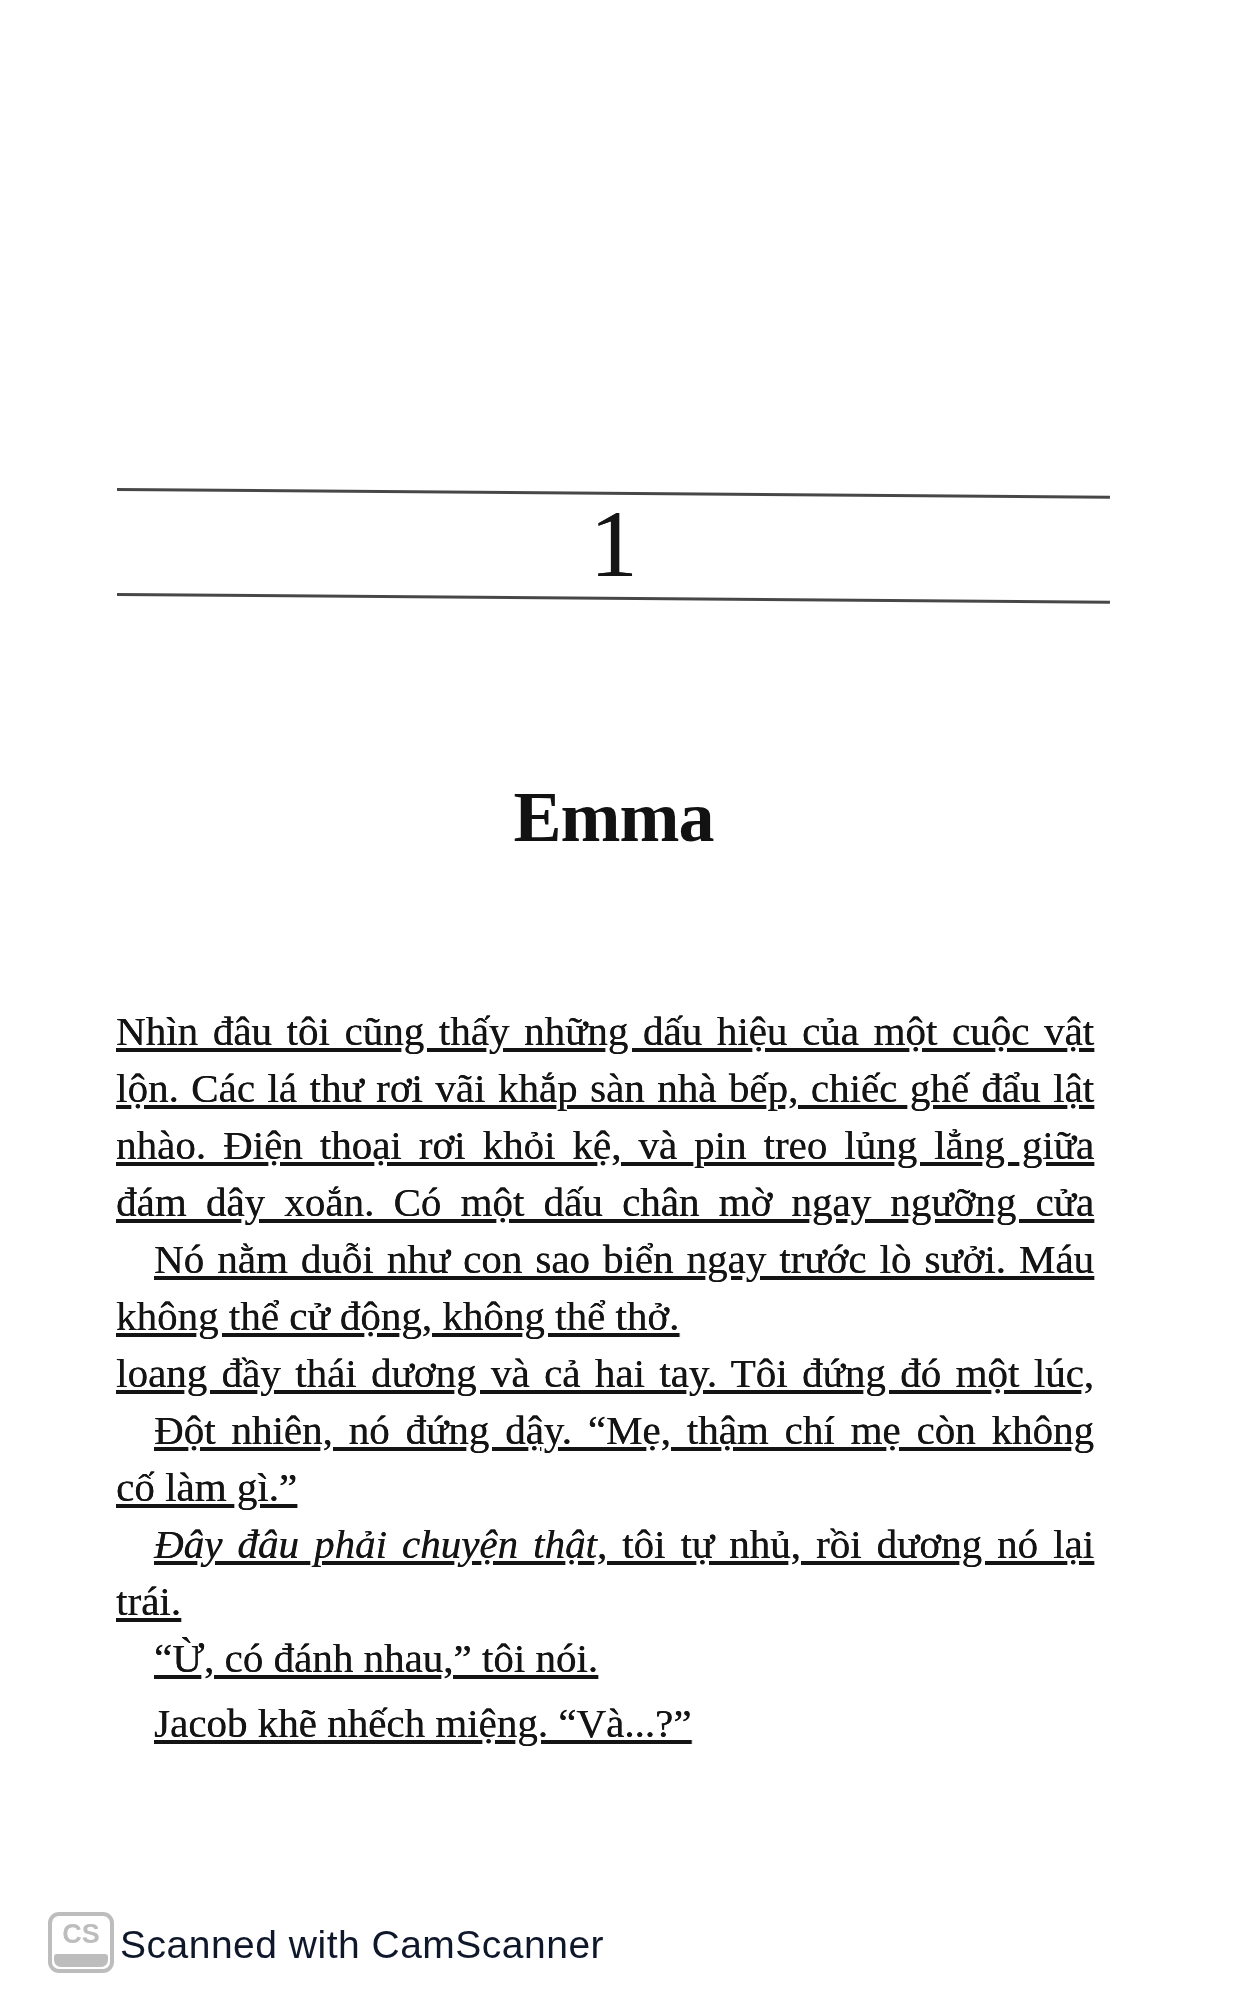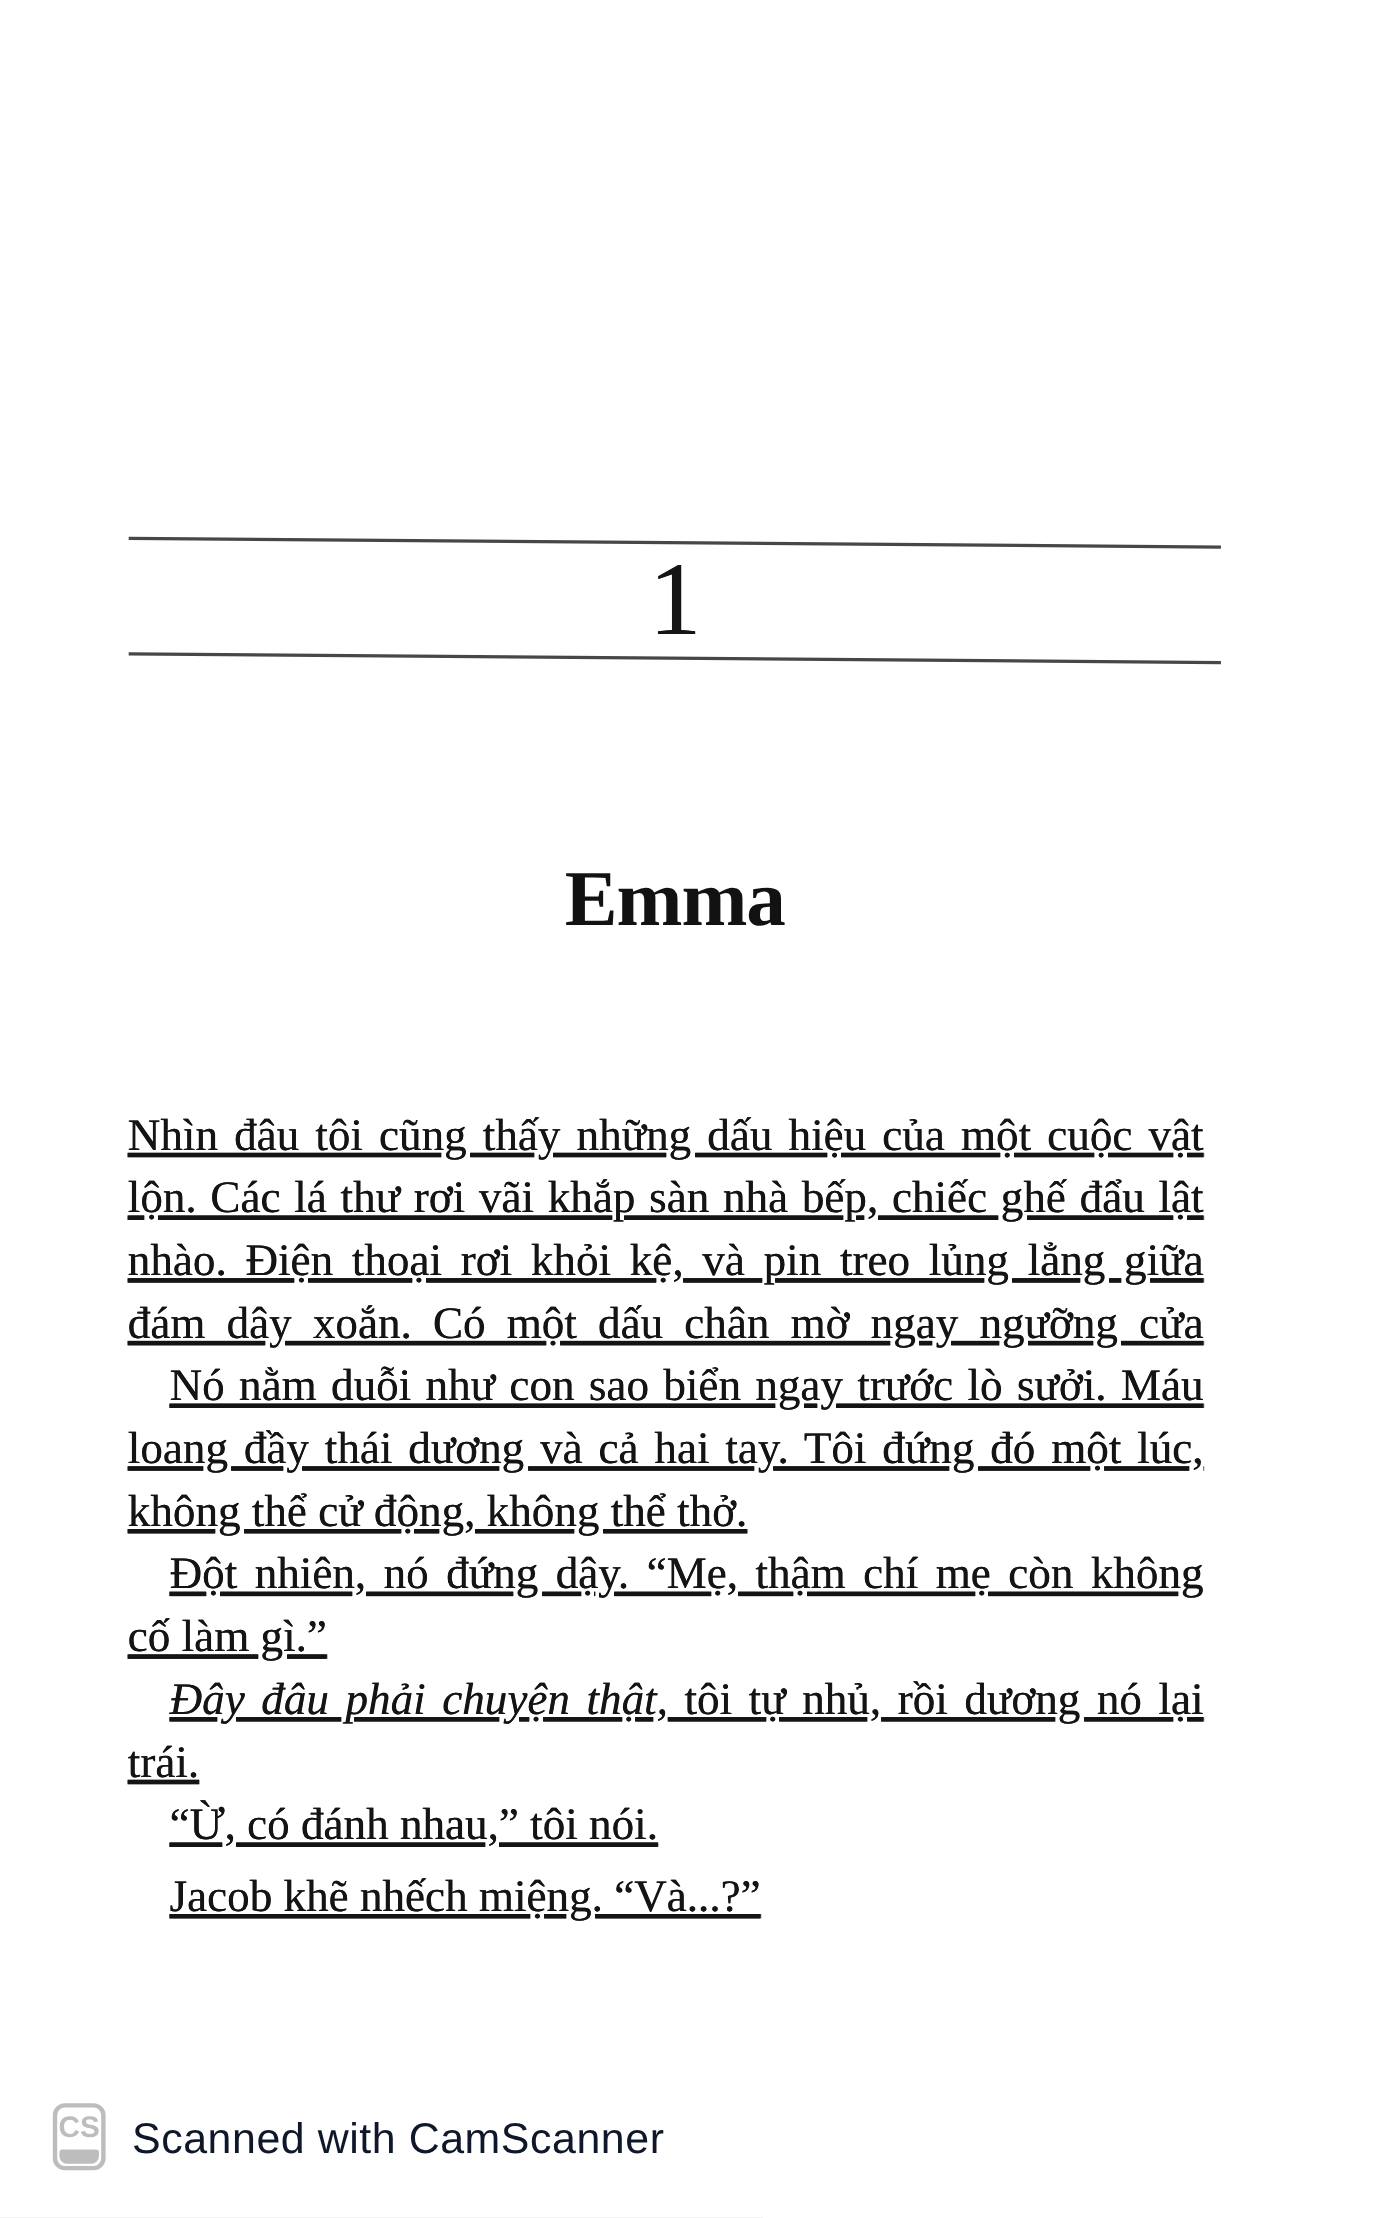--- a/index.html
+++ b/index.html
@@ -55,21 +55,21 @@
     text-align-last:justify;
     text-decoration:underline;
   }
   .line.last{text-align-last:left;}
   .line.indent{text-indent:38px;}
   .it{font-style:italic;}
   
   .cs-badge{
     position:absolute;
     left:48px;top:1912px;
-    width:48px;height:61px;
+    width:66px;height:61px;
     box-sizing:border-box;
     border:4px solid #bdbdbd;
     border-radius:11px;
   }
   .cs-badge .cs-letters{
     position:absolute;
     left:0;right:0;top:3px;
     text-align:center;
     font-family:"Liberation Sans","DejaVu Sans",sans-serif;
     font-weight:700;
@@ -106,22 +106,22 @@
 
   <div class="body-text">
       <div class="para">
         <div class="line"><span>Nhìn đâu tôi cũng thấy những dấu hiệu của một cuộc vật</span></div>
         <div class="line"><span>lộn. Các lá thư rơi vãi khắp sàn nhà bếp, chiếc ghế đẩu lật</span></div>
         <div class="line"><span>nhào. Điện thoại rơi khỏi kệ, và pin treo lủng lẳng giữa</span></div>
         <div class="line"><span>đám dây xoắn. Có một dấu chân mờ ngay ngưỡng cửa</span></div>
       </div>
       <div class="para">
         <div class="line indent"><span>Nó nằm duỗi như con sao biển ngay trước lò sưởi. Máu</span></div>
+        <div class="line last"><span>không thể cử động, không thể thở.</span></div>
         <div class="line"><span>loang đầy thái dương và cả hai tay. Tôi đứng đó một lúc,</span></div>
-        <div class="line last"><span>không thể cử động, không thể thở.</span></div>
       </div>
       <div class="para">
         <div class="line indent"><span>Đột nhiên, nó đứng dậy. “Mẹ, thậm chí mẹ còn không</span></div>
         <div class="line last"><span>cố làm gì.”</span></div>
       </div>
       <div class="para">
         <div class="line indent"><span class="it">Đây đâu phải chuyện thật,</span><span> tôi tự nhủ, rồi dương nó lại</span></div>
         <div class="line last"><span>trái.</span></div>
       </div>
       <div class="para">

